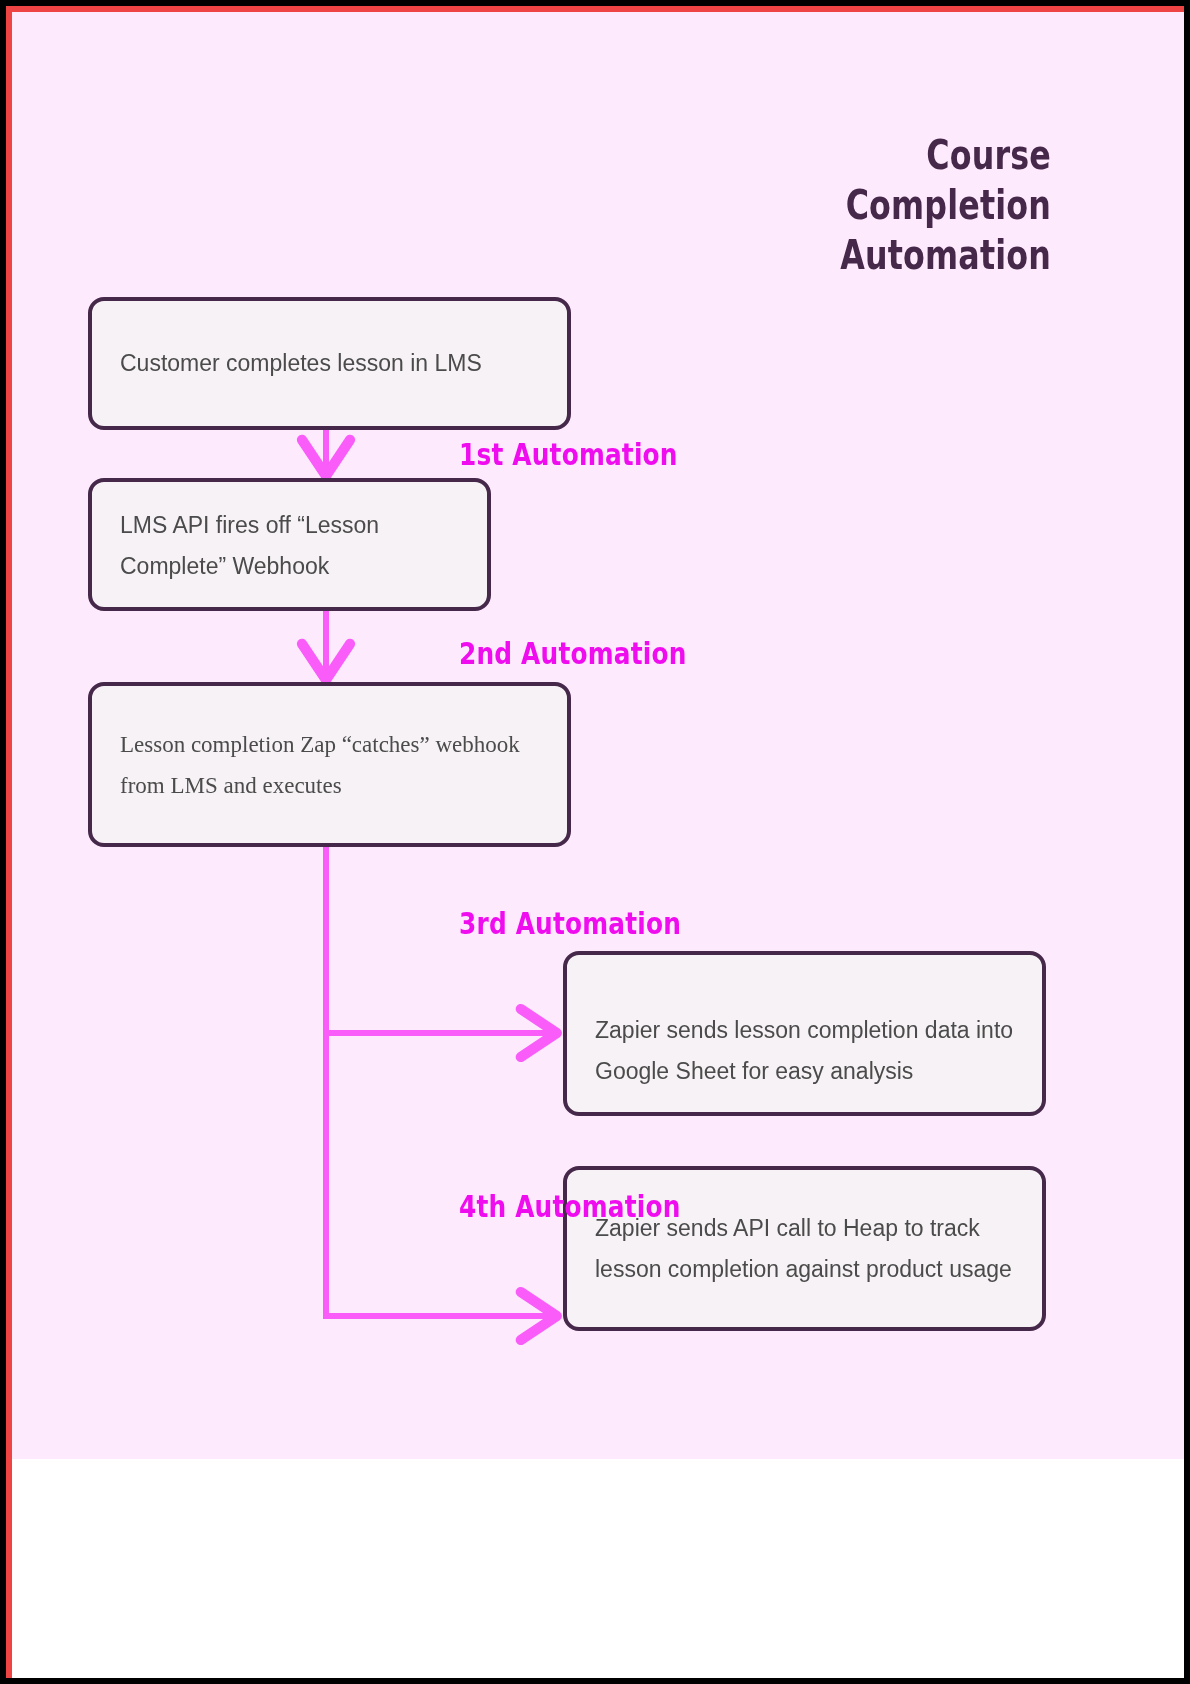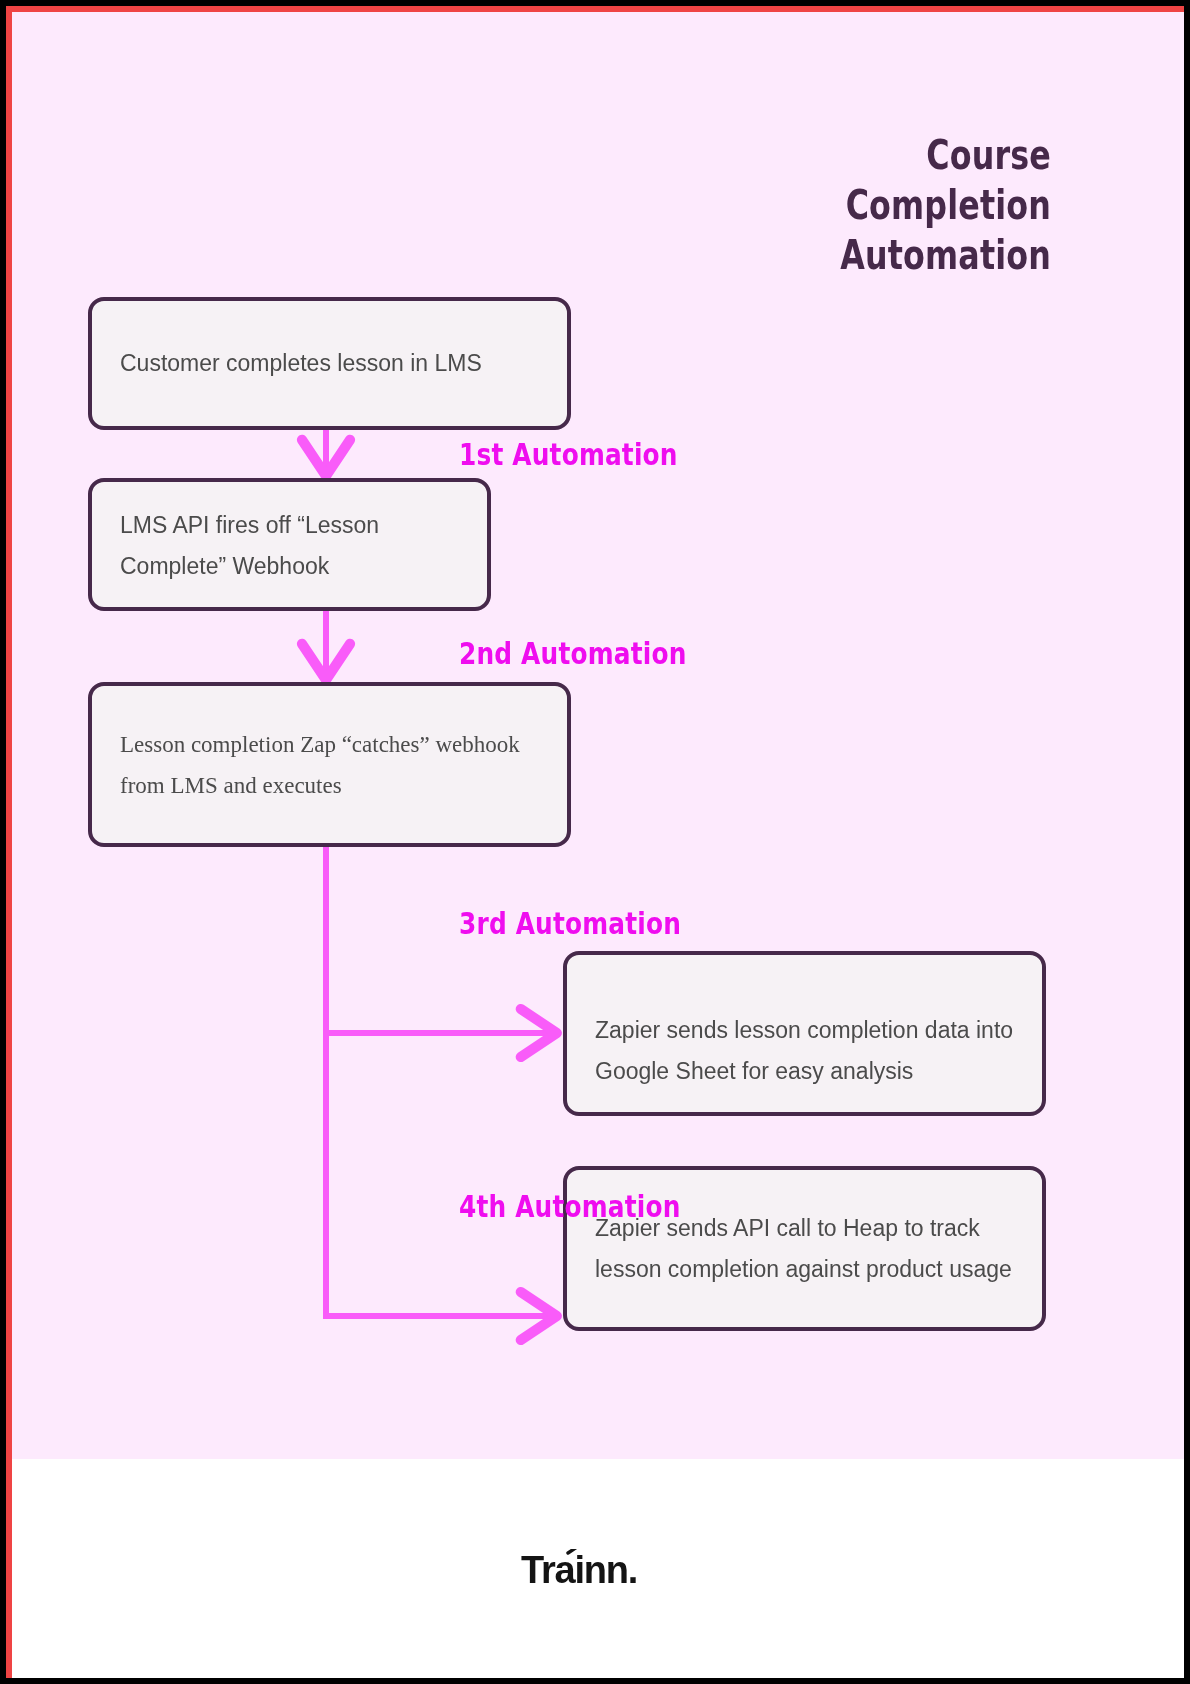--- a/index.html
+++ b/index.html
@@ -159,21 +159,15 @@
         <div class="txt">Zapier sends API call to Heap to track lesson completion against product usage</div>
       </div>
 
       <div class="auto-label" id="lbl1">1st Automation</div>
       <div class="auto-label" id="lbl2">2nd Automation</div>
       <div class="auto-label" id="lbl3">3rd Automation</div>
       <div class="auto-label" id="lbl4">4th Automation</div>
 
     </div>
 
-    <div class="footer">
-      <svg width="160" height="46" viewBox="0 0 160 46" xmlns="http://www.w3.org/2000/svg">
-        <text x="0" y="34" font-family="'Liberation Sans', sans-serif" font-size="38" font-weight="bold" fill="#141414" letter-spacing="-1.2">Trainn.</text>
-        <path d="M47,4 L56,-2" stroke="#141414" stroke-width="3.4" stroke-linecap="round"></path>
-      </svg>
-    </div>
 
   </div>
 </div>
 
 </body></html>

